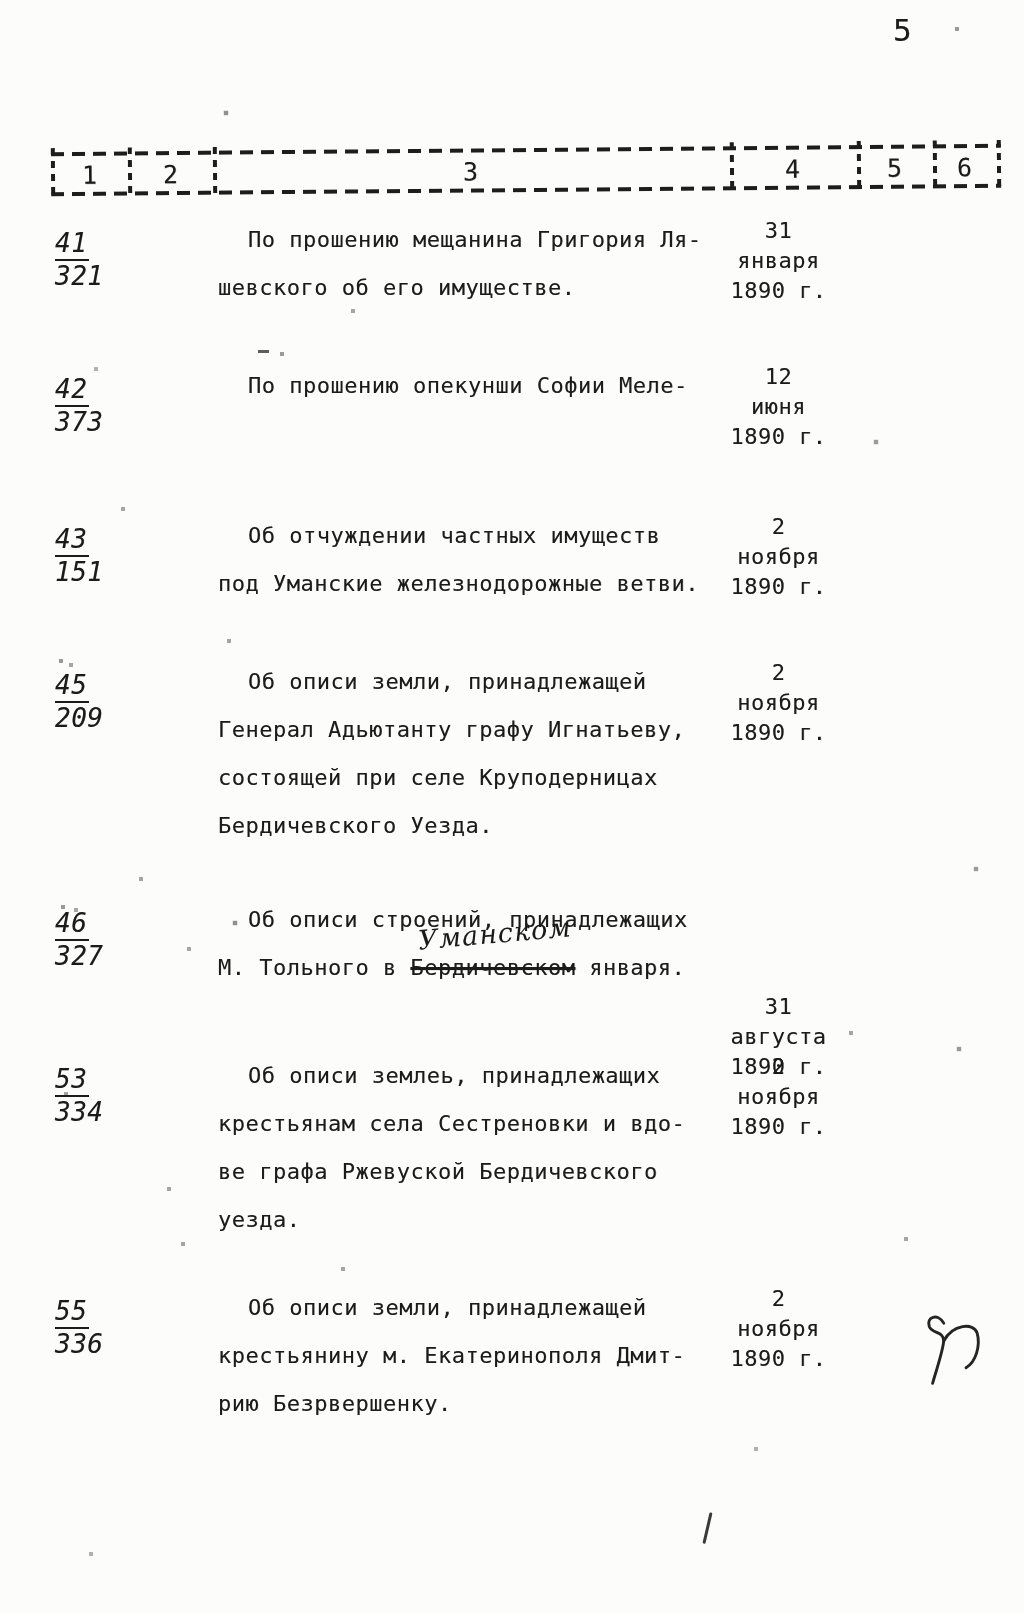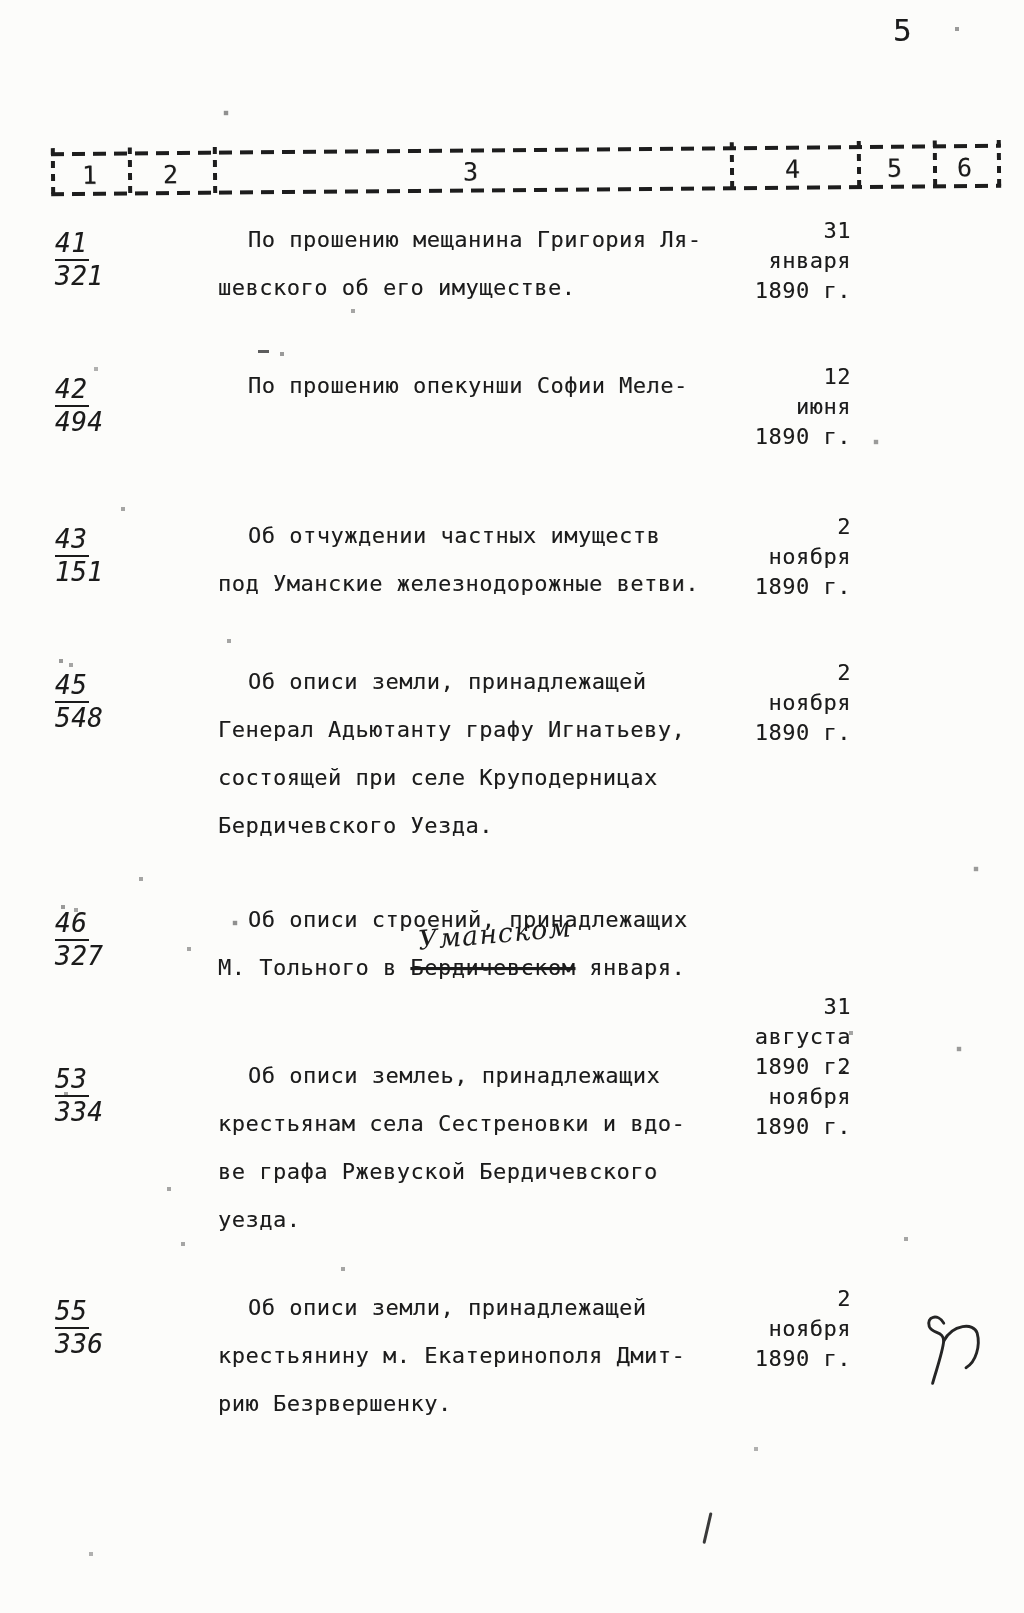--- a/index.html
+++ b/index.html
@@ -39,21 +39,21 @@
   }
   .col-label { position: absolute; top: 9px; font-size: 25px; }
 
   
   .entry { position: absolute; left: 0; width: 900px; }
   .e-num { position: absolute; left: 55px; top: 12px; font-size: 26px; font-style: italic; }
   .e-no { display: inline-block; border-bottom: 2.5px solid #1b1b1b; padding: 0 2px 1px 0; }
   .e-fond { }
   .e-desc { position: absolute; left: 218px; width: 510px; font-size: 22px; line-height: 48px; }
   .e-desc .l1 { text-indent: 30px; }
-  .e-date { position: absolute; left: 706px; width: 145px; text-align: right; font-size: 22px; line-height: 30px; }
+  .e-date { position: absolute; left: 706px; width: 145px; text-align: center; font-size: 22px; line-height: 30px; }
 
   .struck { text-decoration: line-through; text-decoration-thickness: 3px; }
   .handwritten {
     position: absolute;
     left: 200px; top: 24px;
     font-family: "DejaVu Serif", serif;
     font-style: italic;
     font-size: 27px;
     letter-spacing: 1px;
     line-height: 1;
@@ -141,21 +141,21 @@
     <div class="e-date">
       <div>31</div>
       <div>января</div>
       <div>1890 г.</div>
     </div>
   </div>
 
   <div class="entry" style="top:362px">
     <div class="e-num">
       <div class="e-no">42</div>
-      <div class="e-fond">494</div>
+      <div class="e-fond">373</div>
     </div>
     <div class="e-desc">
       <div class="l1">По прошению опекунши Софии Меле-</div>
     </div>
     <div class="e-date">
       <div>12</div>
       <div>июня</div>
       <div>1890 г.</div>
     </div>
   </div>
@@ -172,21 +172,21 @@
     <div class="e-date">
       <div>2</div>
       <div>ноября</div>
       <div>1890 г.</div>
     </div>
   </div>
 
   <div class="entry" style="top:658px">
     <div class="e-num">
       <div class="e-no">45</div>
-      <div class="e-fond">548</div>
+      <div class="e-fond">209</div>
     </div>
     <div class="e-desc">
       <div class="l1">Об описи земли, принадлежащей</div>
       <div>Генерал Адьютанту графу Игнатьеву,</div>
       <div>состоящей при селе Круподерницах</div>
       <div>Бердичевского Уезда.</div>
     </div>
     <div class="e-date">
       <div>2</div>
       <div>ноября</div>

